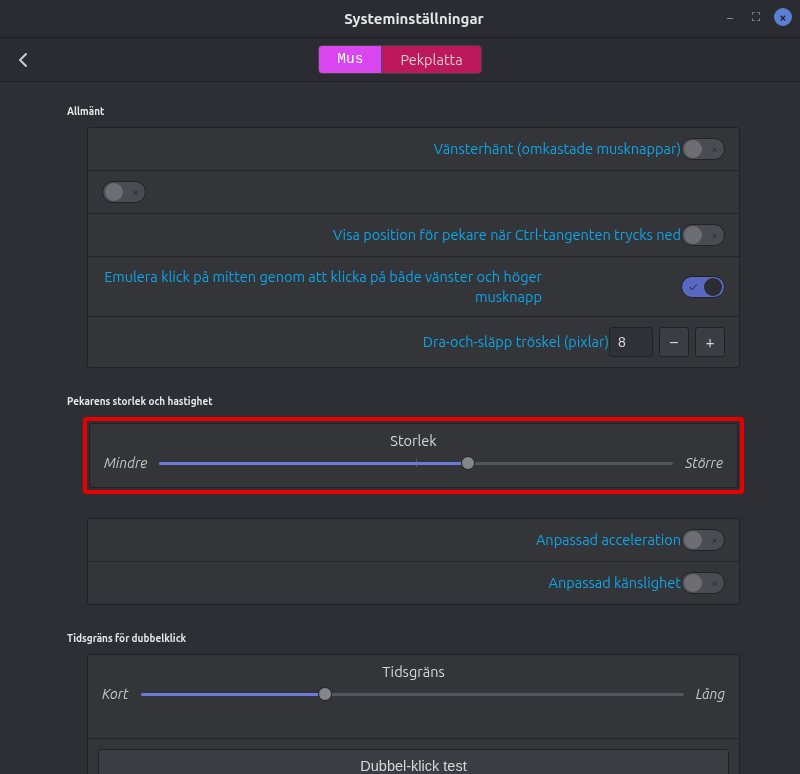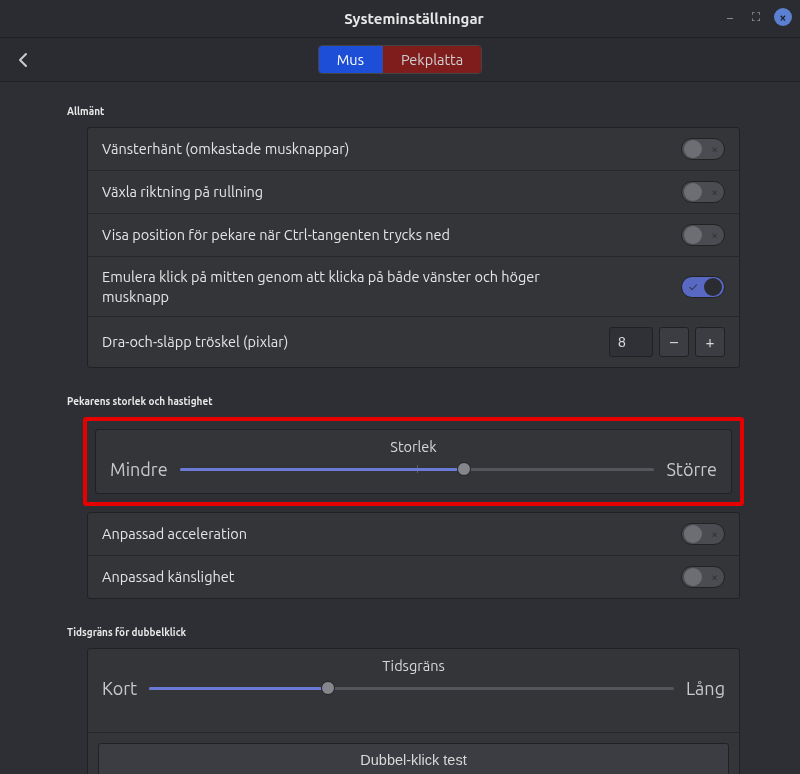--- a/index.html
+++ b/index.html
@@ -26,48 +26,48 @@
   .win-controls { position: absolute; right: 8px; top: 8px; display: flex; gap: 10px; align-items: center; }
   .win-btn { width: 16px; height: 16px; display:flex; align-items:center; justify-content:center; color:#aaa; font-size:12px; cursor:pointer; }
   .win-close { width: 18px; height:18px; border-radius: 50%; background:#5b7fd1; color:#1b2030; font-weight:bold;}
   .header-row {
     display:flex; align-items:center; justify-content:center; height:44px; background:#2a2c31; position:relative;
     border-bottom: 1px solid #202124;
   }
   .back-btn { position:absolute; left:12px; top:10px; width:24px; height:24px; color:#ccc; display:flex; align-items:center; justify-content:center; cursor:pointer;}
   .tabs { display:flex; border:1px solid #444; border-radius:4px; overflow:hidden;}
   .tab { padding:5px 18px; font-size:14.5px; cursor:pointer;}
-  .tab.active { background:#1d4ed8; color:#fff; border-right:1px solid #3f4a8c;}
-  .tab.inactive { background:#7f1d1d; color:#d0d0d0;}
+  .tab.active { background:#d946ef; color:#fff; border-right:1px solid #3f4a8c;font-family:Liberation Mono, monospace;}
+  .tab.inactive { background:#be185d; color:#d0d0d0;}
   .content { padding: 24px 60px 10px 35px; }
   .section-title { font-weight:600; font-size:10px; color:#e8e8e8; margin-bottom:10px; margin-left:32px;}
   .panel { border:1px solid #202124; border-radius:3px; margin-left:52px; margin-bottom:28px; background:#333539;}
   .row { display:flex; align-items:center; justify-content:space-between; padding:10px 14px; border-bottom:1px solid #26272b;}
   .row:last-child { border-bottom:none; }
-  .row .label { flex:1; color:#e5e5e5; line-height:1.35;}
+  .row .label { flex:1; color:#0ea5e9; line-height:1.35;text-align:right;}
   .toggle { width:44px; height:22px; border-radius:11px; background:#4a4c51; position:relative; cursor:pointer; border:1px solid #222;}
   .toggle .knob { position:absolute; width:18px; height:18px; border-radius:50%; background:#6c6e73; top:1px; left:2px; display:flex; align-items:center; justify-content:center; font-size:11px; color:#2b2d31;}
   .toggle.off .mark { position:absolute; right:6px; top:3px; color:#2b2d31; font-size:12px;}
   .toggle.on { background:#5968c3; }
   .toggle.on .knob { left:auto; right:2px; background:#2a2c31; color:#7a8be0;}
   .toggle.on .mark { position:absolute; left:7px; top:3px; color:#2a2c31; font-size:12px;}
   .spin-group { display:flex; gap:6px; align-items:center;}
   .spin-input { width:44px; height:30px; background:#2f3136; border:1px solid #202124; color:#d8d8d8; text-align:left; padding-left:8px; font-size:14px; border-radius:3px;}
   .spin-btn { width:30px; height:30px; background:#3b3d42; border:1px solid #202124; color:#d8d8d8; font-size:16px; border-radius:3px; cursor:pointer; display:flex; align-items:center; justify-content:center;}
-  .highlight-box { border:4px solid #e60000; border-radius:3px; margin-left:48px; margin-right:-4px; padding:8px; margin-bottom:6px;}
+  .highlight-box { border:4px solid #e60000; border-radius:3px; margin-left:48px; margin-right:-4px; padding:2px; margin-bottom:6px;}
   .slider-panel { background:#333539; border:1px solid #202124; border-radius:3px; }
   .slider-title { text-align:center; padding:8px 0 4px; color:#d8d8d8;}
   .slider-row { display:flex; align-items:center; gap:12px; padding:0 14px 14px;}
-  .slider-end { color:#c8c8c8; font-size:18px; white-space:nowrap;}
+  .slider-end { font-style:italic; color:#c8c8c8; font-size:14px; white-space:nowrap;}
   .slider { flex:1; height:20px; position:relative;}
   .track { position:absolute; left:0; right:0; top:9px; height:3px; background:#54565b; border-radius:2px;}
   .fill { position:absolute; left:0; top:9px; height:3px; background:#6b7ad6; border-radius:2px;}
   .thumb { position:absolute; top:3px; width:14px; height:14px; border-radius:50%; background:#84868c; border:1px solid #222; transform:translateX(-50%);}
   .tick { position:absolute; top:6px; width:1px; height:8px; background:#5b5d62;}
-  .panel.after-hl { margin-top:6px;}
+  .panel.after-hl { margin-top:24px;}
   .dbl-panel { margin-left:52px; border:1px solid #202124; border-radius:3px; background:#333539;}
   .dbl-top { border-bottom:1px solid #26272b; padding-bottom:20px;}
   .dbl-btn-row { padding:10px;}
   .dbl-btn { width:100%; height:33px; background:#3b3d42; border:1px solid #202124; color:#d8d8d8; border-radius:3px; cursor:pointer; font-size:14.5px;}
 </style>
 </head>
 <body>
 
 <div class="titlebar">
   <div class="title">Systeminställningar</div>
@@ -95,21 +95,20 @@
   <div class="section-title">Allmänt</div>
   <div class="panel">
     <div class="row">
       <div class="label">Vänsterhänt (omkastade musknappar)</div>
       <div class="toggle off">
           <div class="knob"></div>
           <div class="mark">×</div>
         </div>
     </div>
     <div class="row">
-      <div class="label">Växla riktning på rullning</div>
       <div class="toggle off">
           <div class="knob"></div>
           <div class="mark">×</div>
         </div>
     </div>
     <div class="row">
       <div class="label">Visa position för pekare när Ctrl-tangenten trycks ned</div>
       <div class="toggle off">
           <div class="knob"></div>
           <div class="mark">×</div>

